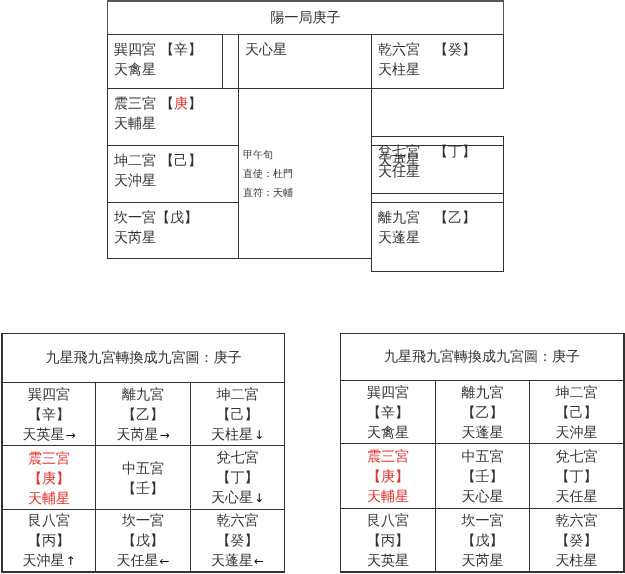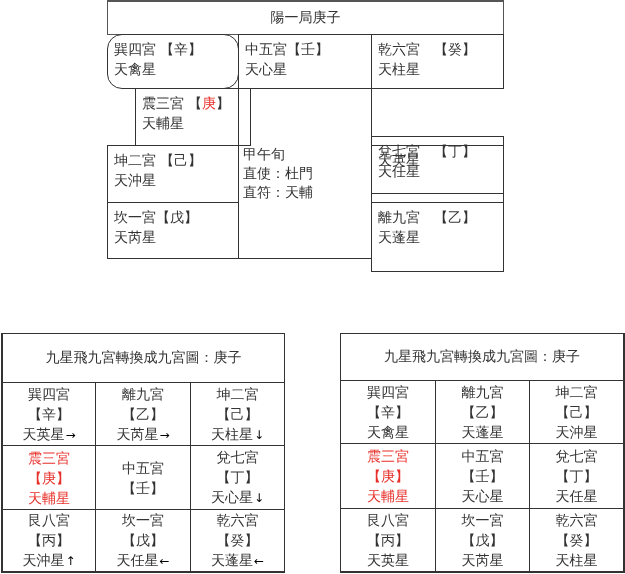--- a/index.html
+++ b/index.html
@@ -8,53 +8,52 @@
     .top-title { position: absolute; left: 107px; top: 0px; width: 397px; height: 35px;
                  border: 1px solid #555; border-top-width: 2px; box-sizing: border-box;
                  display: flex; align-items: center; justify-content: center; font-size: 14px; }
     .tcell { position: absolute; box-sizing: border-box; border: 1px solid #333; padding: 4px 6px;
              font-size: 14px; line-height: 20px; white-space: nowrap; }
     .tcell .l1, .tcell .l2 { display: block; }
     .tcell .gan { margin-left: 4px; }
     .red { color: #e8302a; }
     .center-cell { position: absolute; box-sizing: border-box; border: 1px solid #333;
                    display: flex; flex-direction: column; justify-content: center;
-                   padding: 14px 4px; font-size: 14px; line-height: 19px; white-space: nowrap; }
+                   padding: 14px 4px; font-size: 10px; line-height: 19px; white-space: nowrap; }
     .grid-title { position: absolute; box-sizing: border-box; border: 1px solid #333;
                   display: flex; align-items: center; justify-content: center; font-size: 14px; }
     .gcell { position: absolute; box-sizing: border-box; border: 1px solid #333;
              display: flex; flex-direction: column; align-items: center; justify-content: center;
              font-size: 14px; line-height: 20px; white-space: nowrap; }
     .arrow { font-size: 12px; color: #000; margin-left: 1px; }
   </style>
 </head>
 <body>
 
 <div>
   <div class="top-title">陽一局庚子</div>
 
-  <div class="tcell" style="left:107px;top:34px;width:132px;height:55px;border-radius:15px;">
+  <div class="tcell" style="left:107px;top:34px;width:116px;height:55px;">
     <span class="l1"><span>巽四宮</span><span class="gan">【辛】</span></span>
     <span class="l2">天禽星</span>
   </div>
-  <div class="tcell" style="left:107px;top:88px;width:116px;height:58px;margin-left:28px;">
+  <div class="tcell" style="left:107px;top:88px;width:132px;height:58px;">
     <span class="l1"><span>震三宮</span><span class="gan"><span>【</span><span class="red">庚</span><span>】</span></span></span>
     <span class="l2">天輔星</span>
   </div>
   <div class="tcell" style="left:107px;top:145px;width:132px;height:58px;">
     <span class="l1"><span>坤二宮</span><span class="gan">【己】</span></span>
     <span class="l2">天沖星</span>
   </div>
   <div class="tcell" style="left:107px;top:202px;width:132px;height:57px;">
     <span class="l1"><span>坎一宮</span><span>【戊】</span></span>
     <span class="l2">天芮星</span>
   </div>
 
   <div class="tcell" style="left:238px;top:34px;width:134px;height:55px;">
-    <span class="l1"><span>中五宮</span><span>【壬】</span></span>
     <span class="l2">天心星</span>
   </div>
   <div class="center-cell" style="left:238px;top:88px;width:134px;height:171px;">
     <span>甲午旬</span>
     <span>直使：杜門</span>
     <span>直符：天輔</span>
   </div>
 
   <div class="tcell" style="left:371px;top:34px;width:133px;height:55px;">
     <span class="l1"><span>乾六宮</span><span class="gan" style="margin-left:14px">【癸】</span></span>

